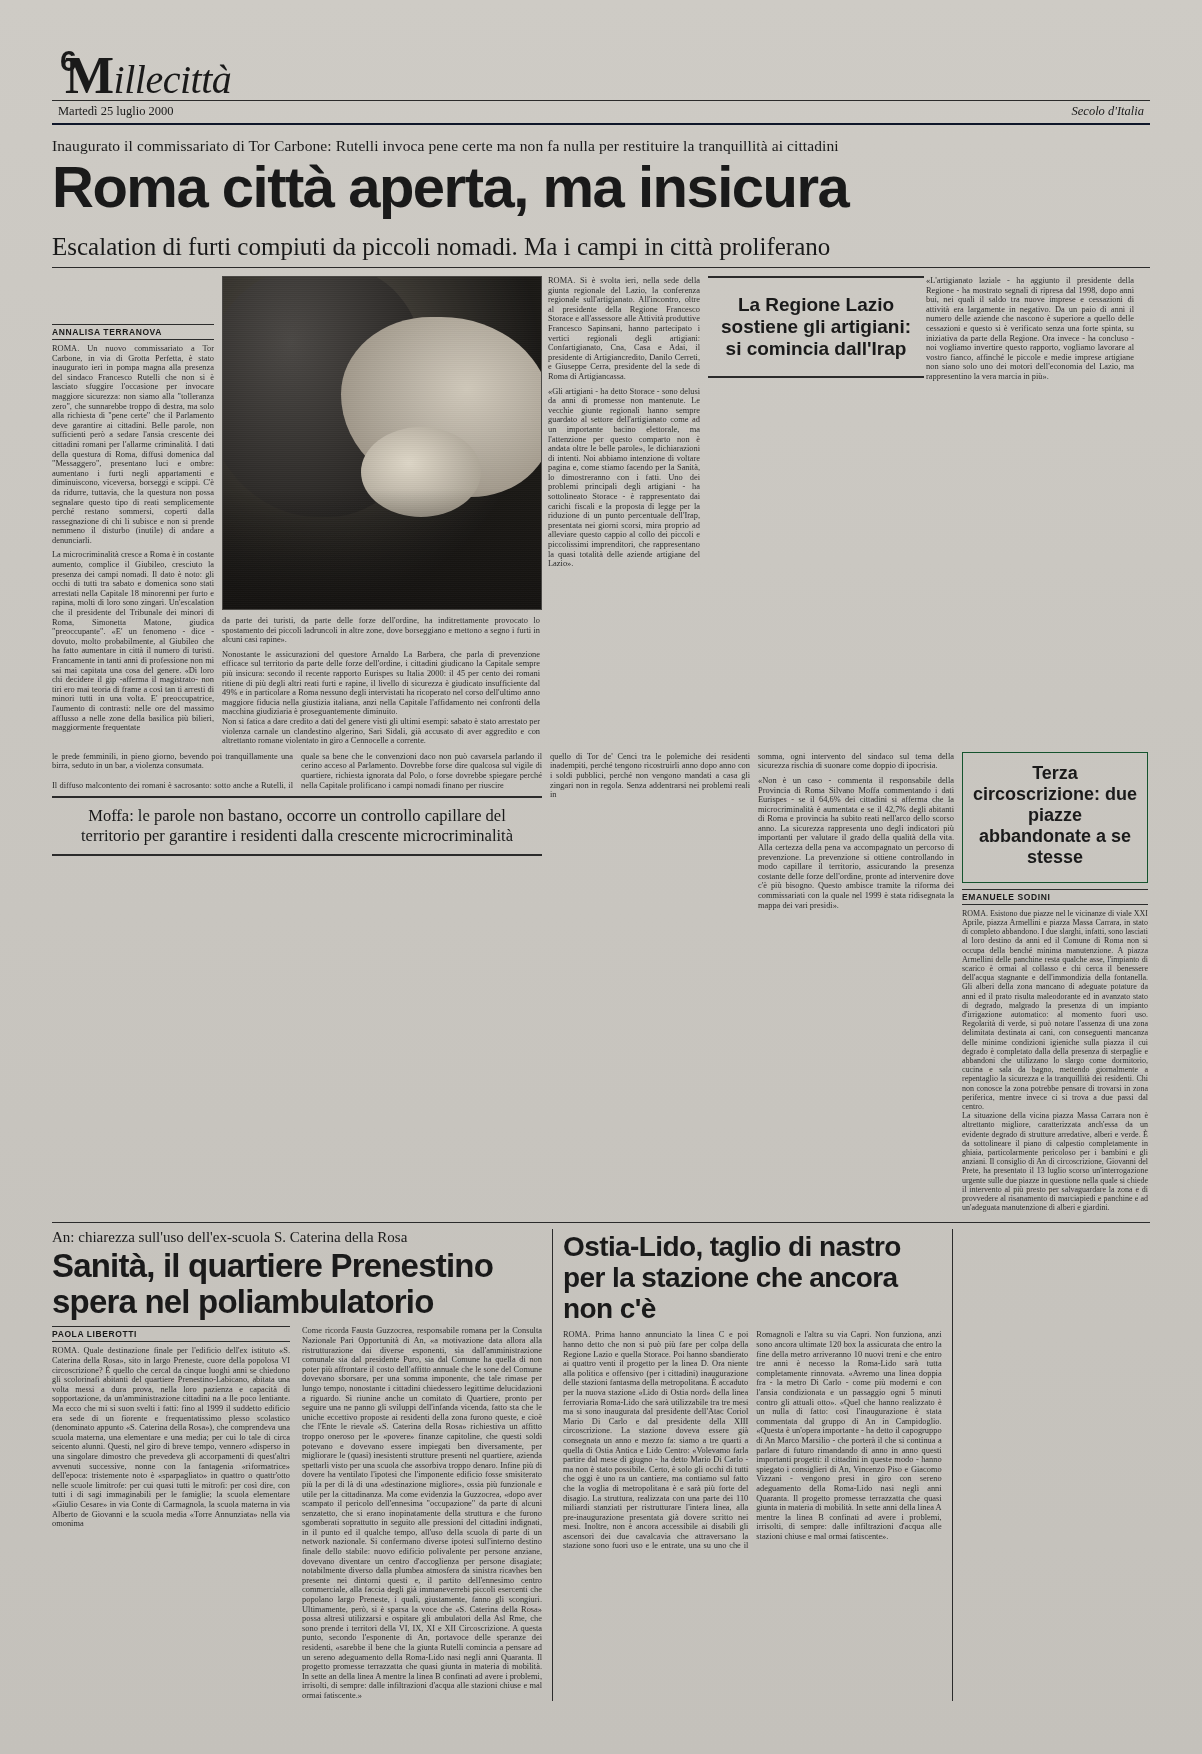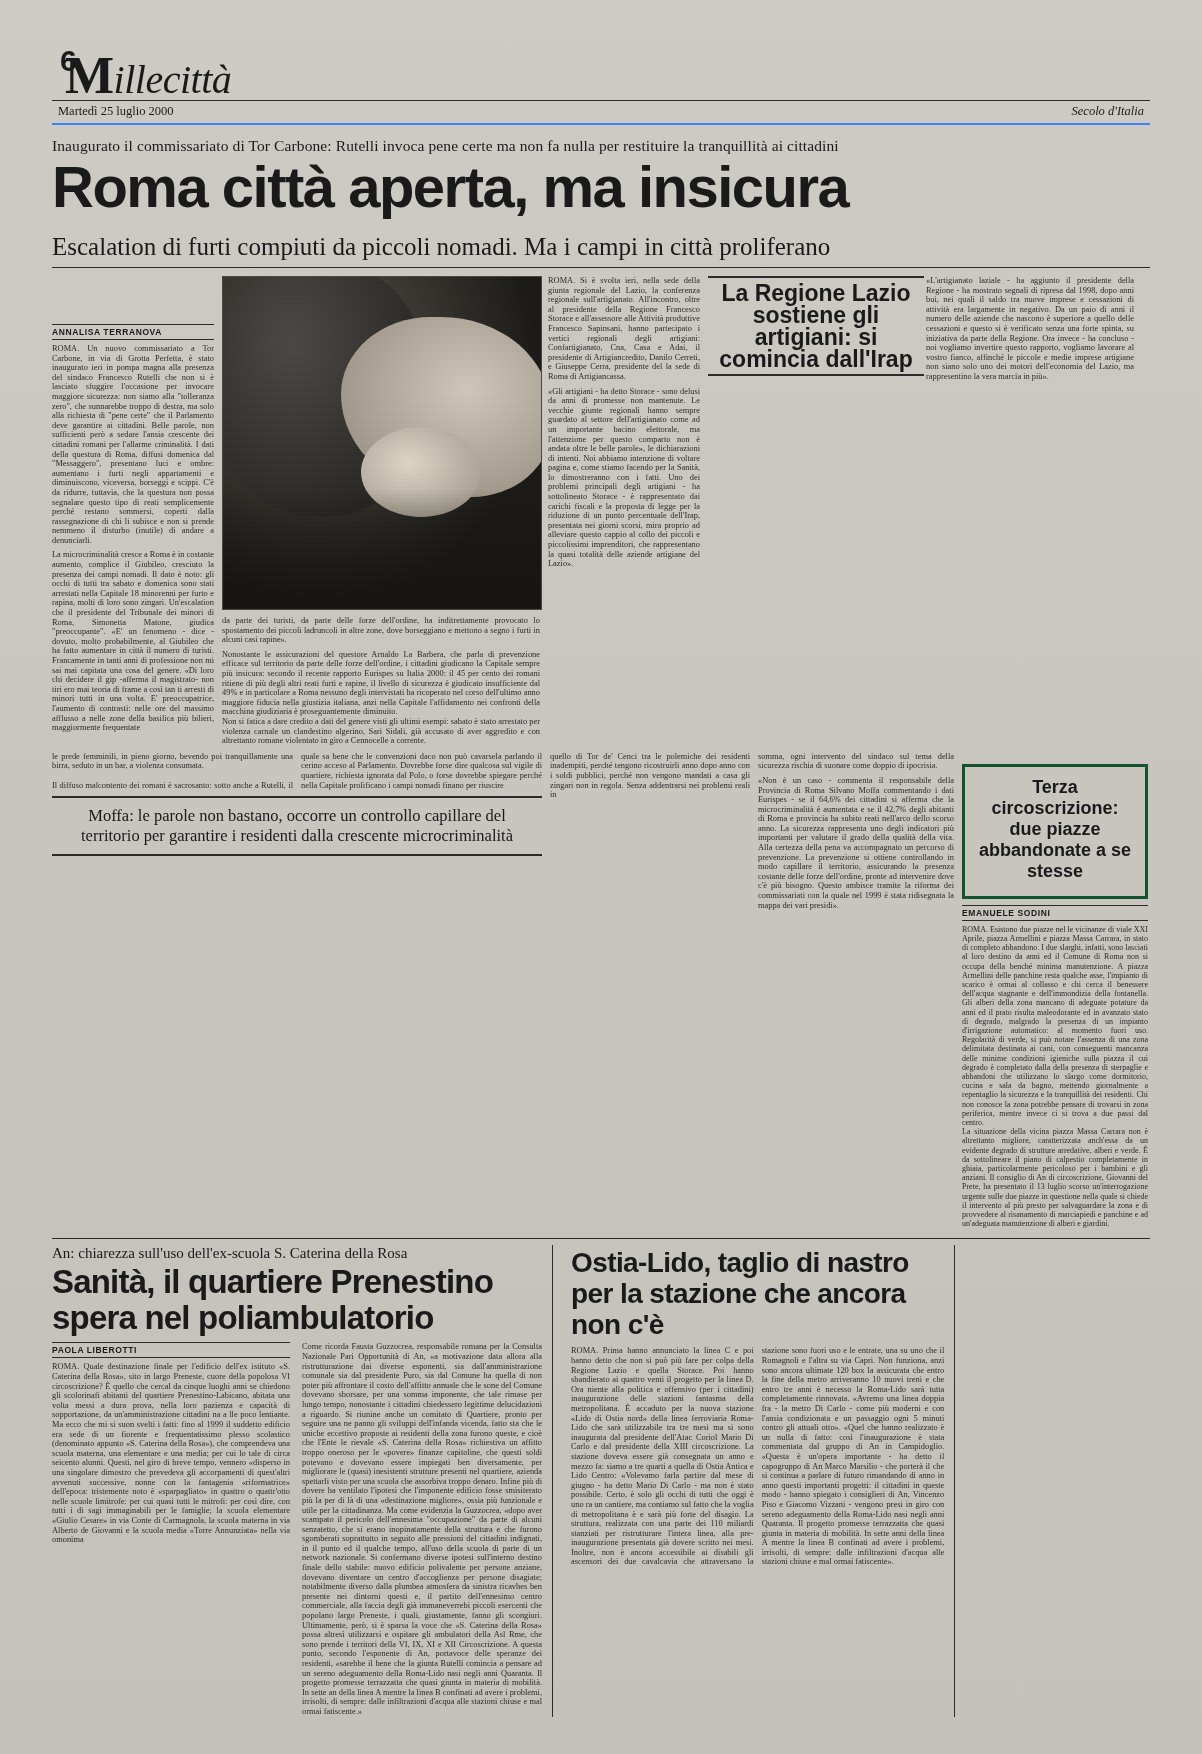--- a/index.html
+++ b/index.html
@@ -8,21 +8,21 @@
   .sheet{position:absolute;left:0;top:0;width:1202px;height:1754px;
     background:linear-gradient(180deg,#cecbc5 0%,#c9c6c0 40%,#c4c1bb 100%);}
   .inner{position:absolute;left:52px;top:26px;width:1098px;}
 
   
   .masthead{position:relative;height:72px;}
   .pagenum{position:absolute;left:8px;top:18px;font-family:"Liberation Sans",sans-serif;font-weight:bold;font-size:30px;}
   .logo{position:absolute;left:13px;right:0;top:20px;font-family:Liberation Serif, serif;
     font-style:italic;font-size:40px;letter-spacing:-0.5px;}
   .logo .big{font-size:52px;font-weight:bold;font-style:normal;}
-  .daterow{position:relative;height:22px;border-top:1px solid #2b2b2b;border-bottom:2px solid #3b82f6;margin-top:2px;}
+  .daterow{position:relative;height:22px;border-top:1px solid #2b2b2b;border-bottom:2px solid #0f172a;margin-top:2px;}
   .daterow .d{position:absolute;left:6px;top:3px;font-size:12.5px;}
   .daterow .p{position:absolute;right:6px;top:3px;font-size:12.5px;font-style:italic;}
 
   .kicker{margin-top:12px;font-size:15.5px;text-align:left;letter-spacing:0.1px;}
   h1.head{margin:2px 0 16px 0;font-family:"Liberation Sans",sans-serif;font-weight:bold;
     font-size:58px;line-height:60px;letter-spacing:-1.5px;}
   .subhead{margin-top:4px;font-size:25px;line-height:28px;}
   .rule{border-bottom:1px solid #2b2b2b;margin-top:6px;}
 
   
@@ -48,33 +48,33 @@
     background:radial-gradient(ellipse at 40% 30%,#4a4744,#1d1b19);}
   .ph-arm{position:absolute;right:-10px;top:40px;width:210px;height:180px;border-radius:45% 55% 40% 60%;
     background:radial-gradient(ellipse at 60% 40%,#cfc8ba,#8e8578);}
   .ph-hand{position:absolute;right:60px;top:150px;width:120px;height:90px;border-radius:50%;
     background:radial-gradient(ellipse at 40% 40%,#ddd6c7,#9a9284);}
   .ph-dark{position:absolute;left:0;bottom:0;width:100%;height:120px;
     background:linear-gradient(180deg,rgba(20,18,16,0) 0%,rgba(20,18,16,.85) 100%);}
   .ph-grain{position:absolute;inset:0;opacity:.35;
     background-image:repeating-linear-gradient(0deg,rgba(255,255,255,.06) 0 1px,rgba(0,0,0,.06) 1px 2px);}
 
-  .boxhead{font-family:"Liberation Sans",sans-serif;font-weight:bold;font-size:23px;line-height:22px;
-    text-align:center;border-top:2px solid #2b2b2b;border-bottom:2px solid #2b2b2b;padding:4px 4px;margin-bottom:6px;}
-  .sidebox{border:3px solid #14532d;padding:6px;margin-top:12px;}
+  .boxhead{font-family:"Liberation Sans",sans-serif;font-weight:bold;font-size:19px;line-height:22px;
+    text-align:center;border-top:2px solid #2b2b2b;border-bottom:2px solid #2b2b2b;padding:16px 4px;margin-bottom:6px;}
+  .sidebox{border:1px solid #14532d;padding:6px;}
   .sideboxhead{font-family:"Liberation Sans",sans-serif;font-weight:bold;font-size:18px;line-height:21px;text-align:center;padding:4px 2px 8px;}
 
   .twocol{column-count:2;column-gap:8px;}
 
   .pull{border-top:2px solid #2b2b2b;border-bottom:2px solid #2b2b2b;padding:8px 6px;margin:6px 0;
     font-size:16.5px;line-height:20px;text-align:center;}
 
   .sec2{display:flex;margin-top:10px;border-top:1px solid #2b2b2b;padding-top:6px;}
   .s2a{width:492px;}
-  .s2b{width:384px;margin-left:10px;padding-left:18px;border-left:1px solid #2b2b2b;}
+  .s2b{width:384px;margin-left:10px;padding-left:10px;border-left:1px solid #2b2b2b;}
   .s2c{width:190px;margin-left:10px;padding-left:10px;border-left:1px solid #2b2b2b;}
   .kicker2{font-size:15px;}
   h2.head2{margin:2px 0 6px 0;font-family:"Liberation Sans",sans-serif;font-weight:bold;font-size:33px;line-height:36px;letter-spacing:-0.8px;}
   h2.head3{margin:2px 0 6px 0;font-family:"Liberation Sans",sans-serif;font-weight:bold;font-size:28px;line-height:31px;letter-spacing:-0.6px;}
 </style>
 </head>
 <body>
 
 <div class="page">
   <div class="sheet"></div>

